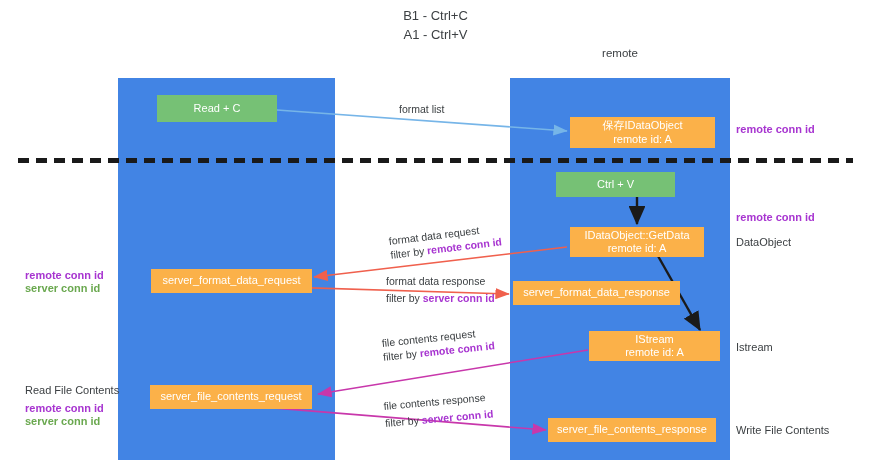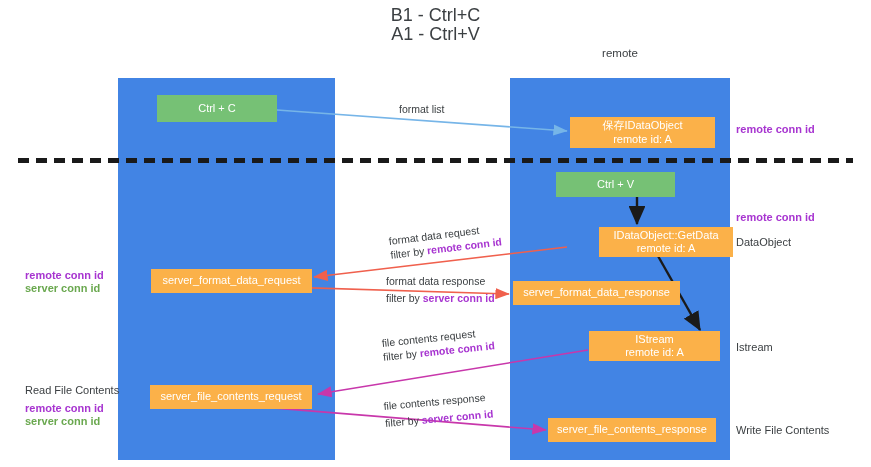--- a/index.html
+++ b/index.html
@@ -10,21 +10,21 @@
     font-family:"Liberation Sans","DejaVu Sans",sans-serif;
     color:#3c4043;
     overflow:hidden;
     position:relative;
   }
   #stage{position:absolute;left:0;top:0;width:871px;height:467px;}
 
   
   .title{
     position:absolute;left:0;top:6px;width:871px;
-    text-align:center;font-size:18px;line-height:19px;color:#3c4043;
+    text-align:center;font-size:13px;line-height:19px;color:#3c4043;
   }
   .title div{white-space:pre;}
 
   
   .lane-head{
     position:absolute;text-align:center;font-size:11.5px;line-height:13px;color:#3c4043;
   }
 
   
   .lane{position:absolute;background:#4284e4;}
@@ -102,33 +102,33 @@
     <line x1="152" y1="283" x2="509" y2="294" stroke="#f0604d" stroke-width="1.6" marker-end="url(#ah-red)"></line>
 
     <line x1="658" y1="256" x2="700" y2="330" stroke="#1a1a1a" stroke-width="2.4" marker-end="url(#ah-blk)"></line>
 
     <line x1="588" y1="350" x2="318" y2="394" stroke="#c837ab" stroke-width="1.6" marker-end="url(#ah-mag)"></line>
 
     <line x1="150" y1="398" x2="546" y2="430" stroke="#c837ab" stroke-width="1.6" marker-end="url(#ah-mag)"></line>
   </svg>
 
   <div class="nodebox green" style="left:157px;top:95px;width:120px;height:27px;">
-    <span>Ctrl + C</span>
+    <span>Read + C</span>
   </div>
 
   <div class="nodebox orange" style="left:570px;top:117px;width:145px;height:31px;">
     <span>保存IDataObject</span>
     <span>remote id: A</span>
   </div>
 
   <div class="nodebox green" style="left:556px;top:172px;width:119px;height:25px;">
     <span>Ctrl + V</span>
   </div>
 
-  <div class="nodebox orange" style="left:599px;top:227px;width:134px;height:30px;">
+  <div class="nodebox orange" style="left:570px;top:227px;width:134px;height:30px;">
     <span>IDataObject::GetData</span>
     <span>remote id: A</span>
   </div>
 
   <div class="nodebox orange" style="left:151px;top:269px;width:161px;height:24px;">
     <span>server_format_data_request</span>
   </div>
 
   <div class="nodebox orange" style="left:513px;top:281px;width:167px;height:24px;">
     <span>server_format_data_response</span>

